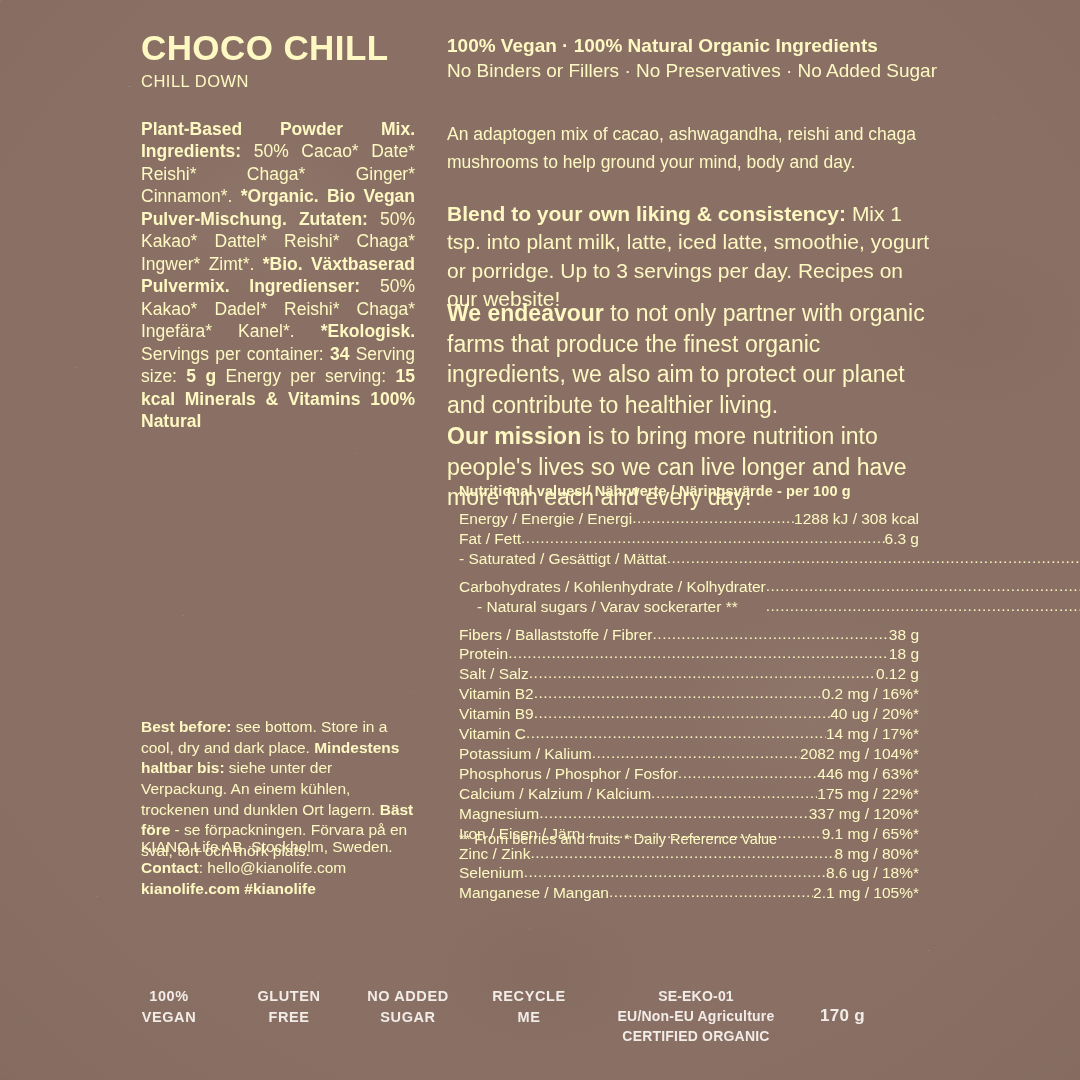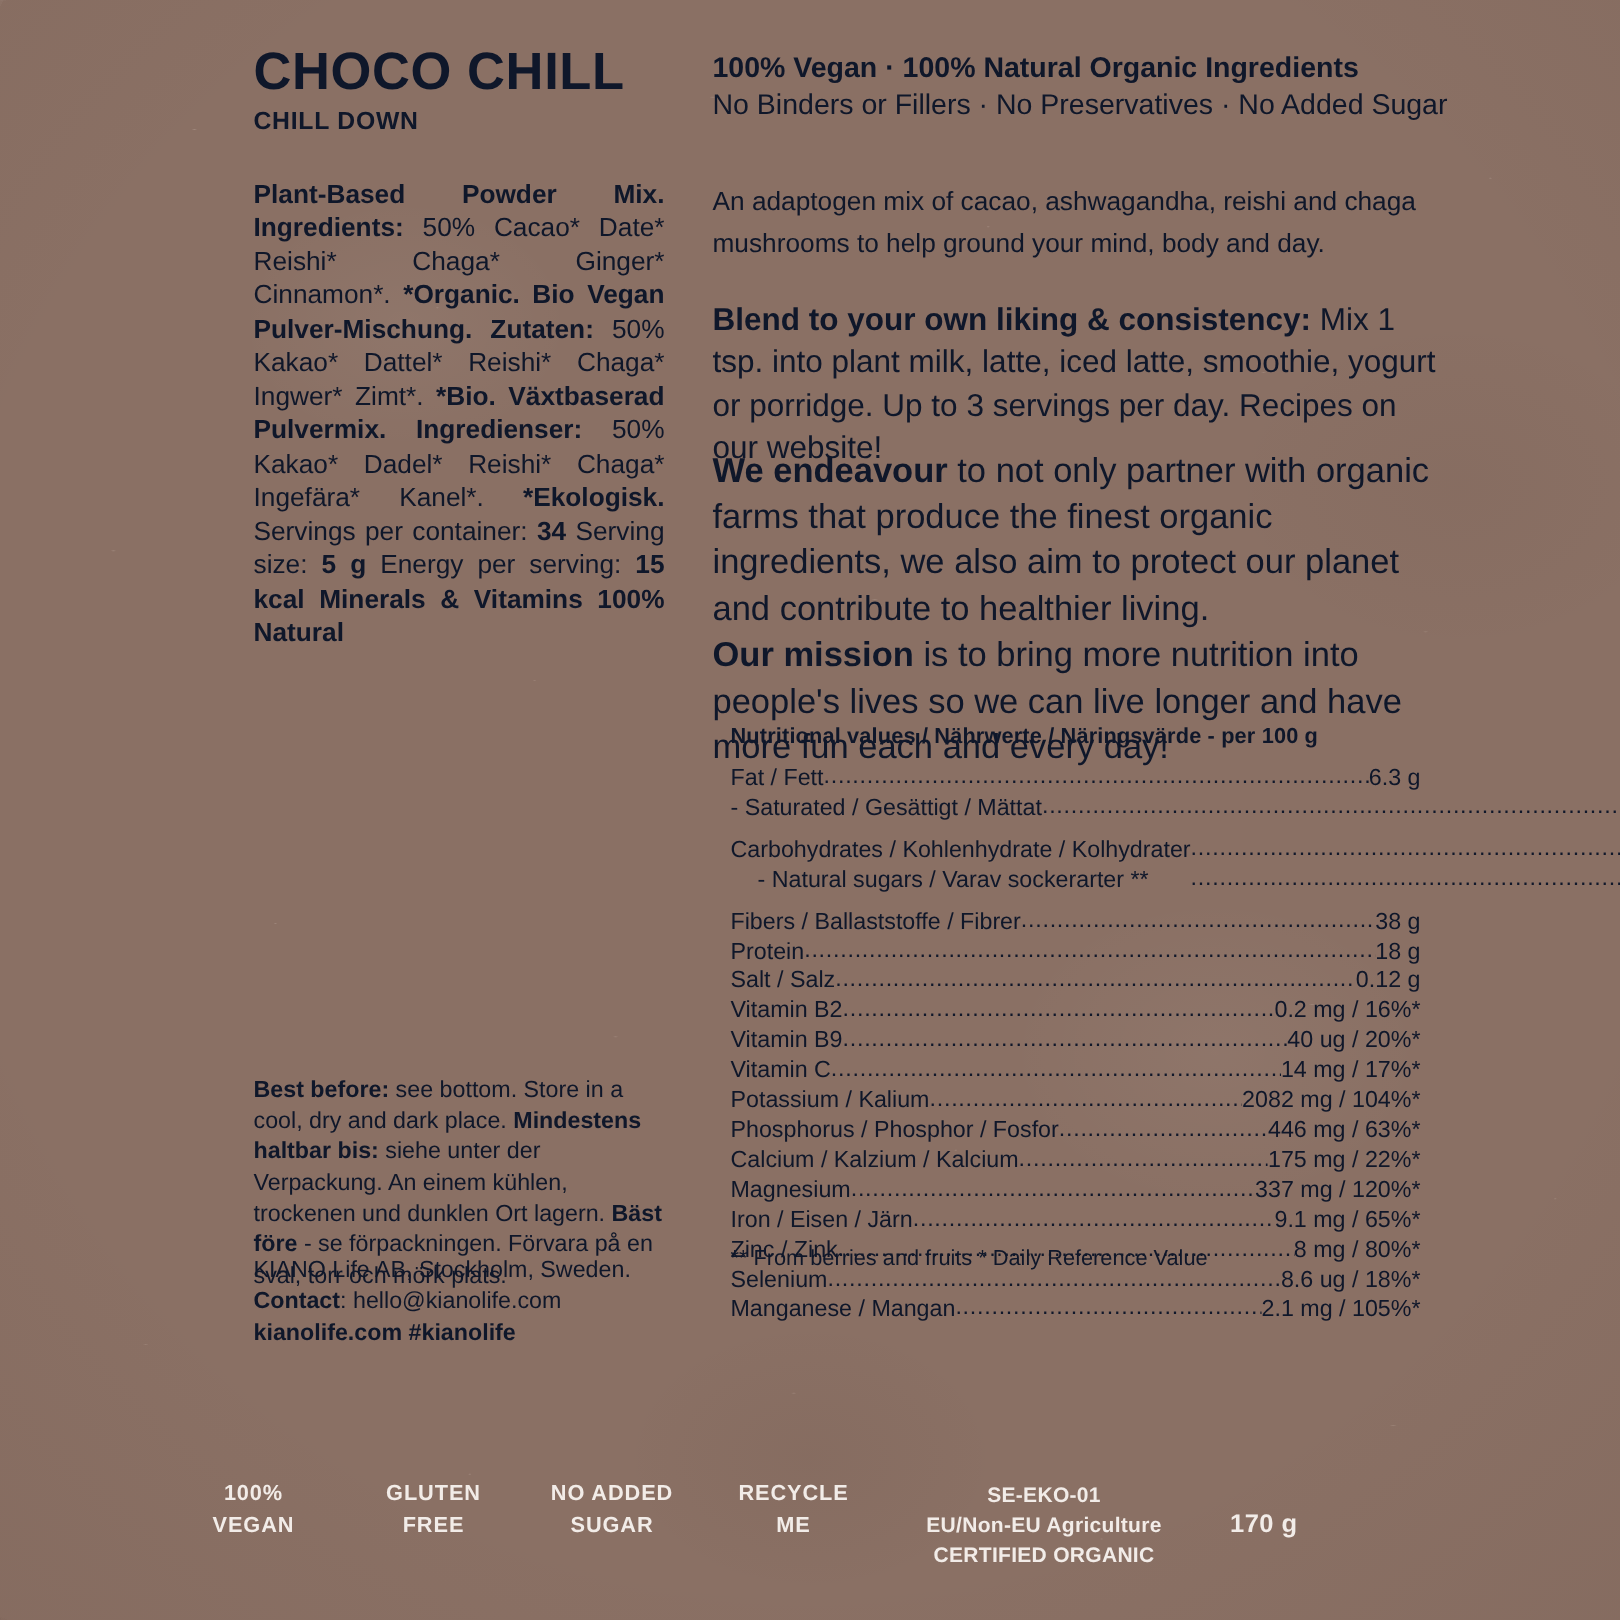--- a/index.html
+++ b/index.html
@@ -55,34 +55,34 @@
     position: absolute;
     inset: 0;
     pointer-events: none;
     background:
       radial-gradient(ellipse 95% 95% at 50% 45%, transparent 55%, rgba(55,36,28,0.10) 100%);
   }
 
   .layer { position: absolute; inset: 0; }
 
   
-  .tx { position: absolute; color: #0f172a; margin-left: 28px; }
+  .tx { position: absolute; color: #fef9c3; }
   b, .b { font-weight: bold; }
 
   #title {
     left: 141px; top: 30px;
     font-size: 35px;
     font-weight: bold;
     letter-spacing: 0.4px;
     line-height: 1.05;
   }
   #subtitle {
     left: 141px; top: 72px;
     font-size: 16.5px;
-    font-weight: bold;
+    font-weight: normal;
     letter-spacing: 0.5px;
   }
 
   
   #ingredients {
     left: 141px; top: 118px;
     width: 274px;
     font-size: 17.5px;
     line-height: 1.285;
     text-align: justify;
@@ -230,20 +230,25 @@
 
   <div class="tx" id="mission">
     <b>We endeavour</b><span> to not only partner with organic farms that produce the finest organic ingredients, we also aim to protect our planet and contribute to healthier living.</span><br>
     <b>Our mission</b><span> is to bring more nutrition into people's lives so we can live longer and have more fun each and every day!</span>
   </div>
 
   <div class="tx" id="nutrition">
     <div class="nhead">Nutritional values / Nährwerte / Näringsvärde - per 100 g</div>
     <div id="nutrition-rows">
         <div class="nrow">
+          <span class="nlabel">Energy / Energie / Energi</span>
+          <span class="nlead"></span>
+          <span class="nval">1288 kJ / 308 kcal</span>
+        </div>
+        <div class="nrow">
           <span class="nlabel">Fat / Fett </span>
           <span class="nlead"></span>
           <span class="nval">6.3 g</span>
         </div>
         <div class="nrow fixed">
           <span class="nlabel">- Saturated / Gesättigt / Mättat </span>
           <span class="nlead">...........................</span>
         </div>
         <div class="nrow gap fixed">
           <span class="nlabel">Carbohydrates / Kohlenhydrate / Kolhydrater </span>

